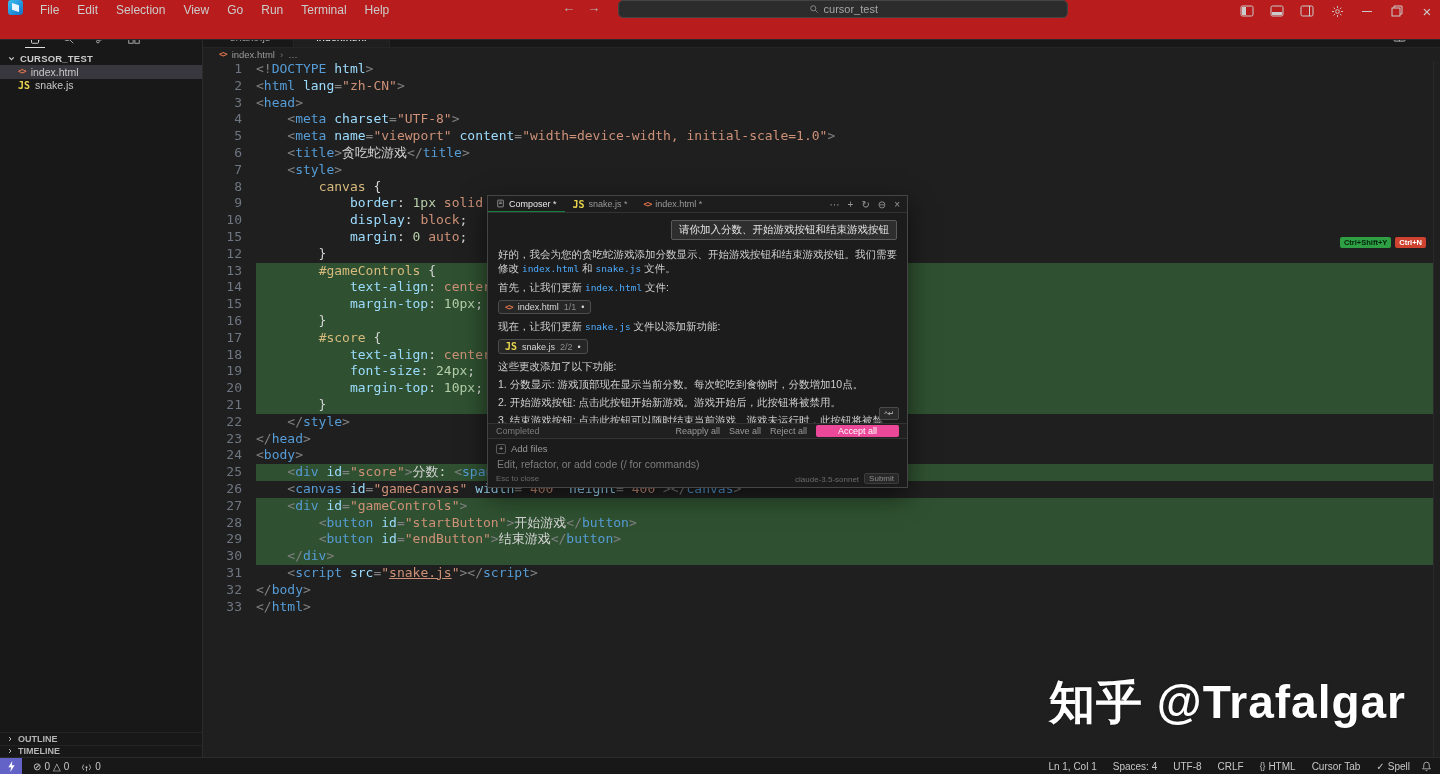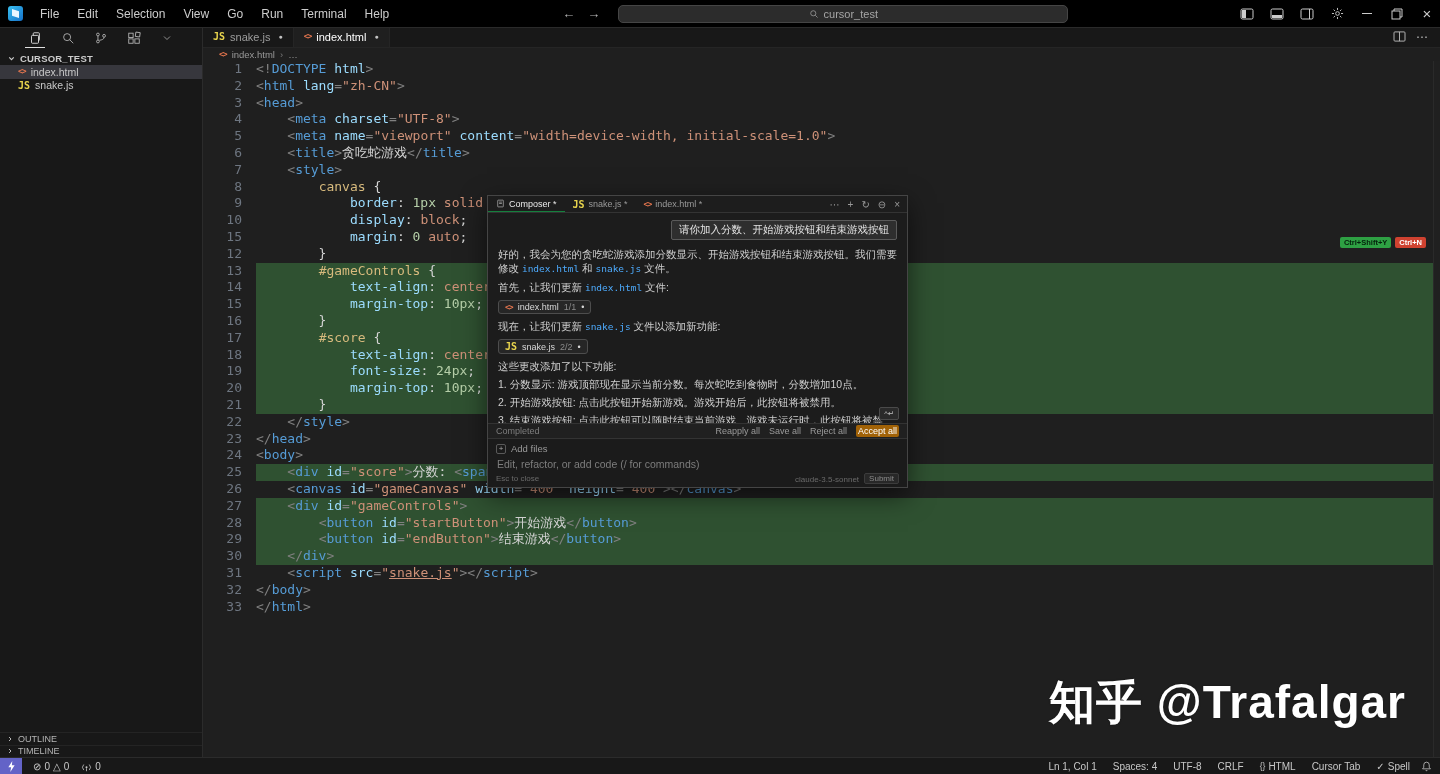--- a/index.html
+++ b/index.html
@@ -1,22 +1,22 @@
 <!DOCTYPE html>
 <html><head>
 <meta charset="utf-8">
 <style>
   * { box-sizing: border-box; margin: 0; padding: 0; }
   html,body { width:1440px; height:774px; overflow:hidden; background:#181818;
     font-family:"Liberation Sans", sans-serif; }
   .app { position:relative; width:1440px; height:774px; background:#181818; }
 
   
-  .titlebar { position:absolute; top:0; left:0; right:0; height:28px; background:#000000;
-    display:flex; align-items:center; border-bottom:1px solid #2a2a2a; z-index:6; }
+  .titlebar { position:absolute; top:0; left:0; right:0; height:40px; background:#b91c1c;
+    display:flex; align-items:flex-start; border-bottom:1px solid #2a2a2a; z-index:6; }
   .logo { width:15px; height:15px; margin:0 9px 0 8px; border-radius:3px;
     background:linear-gradient(135deg,#39c0f0,#1570c8); position:relative; }
   .logo::after{ content:""; position:absolute; left:4px; top:3px; width:7px; height:9px;
     background:#eaf6ff; clip-path:polygon(0 0,100% 25%,100% 100%,0 75%); }
   .menubar { display:flex; gap:2px; }
   .menu-item { color:#cccccc; font-size:12px; padding:3px 8px; border-radius:4px; cursor:default; }
   .nav-arrows { color:#b8b8b8; font-size:13px; display:flex; gap:12px; margin-left:165px; }
   .searchbox { margin-left:18px; width:450px; height:18px; background:#2c2c2c; border:1px solid #454545;
     border-radius:5px; display:flex; align-items:center; justify-content:center; gap:5px;
     color:#a6a6a6; font-size:11px; }
@@ -33,21 +33,21 @@
   .sicon.active { border-bottom:1px solid #e0e0e0; }
   .folder-row { height:13px; display:flex; align-items:center; gap:4px; padding-left:7px; margin-top:4px; }
   .folder-label { color:#cccccc; font-size:9.5px; font-weight:bold; letter-spacing:.2px; }
   .file-item { height:13.5px; display:flex; align-items:center; gap:5px; padding-left:18px;
     color:#c8c8c8; font-size:10.5px; }
   .file-item.selected { background:#37373d; }
   .ic-html { color:#e8774f; font-size:8px; font-weight:bold; letter-spacing:-1px; font-family:"DejaVu Sans Mono",monospace;}
   .ic-js { color:#e8d44d; font-size:10px; font-weight:bold; font-family:"DejaVu Sans Mono",monospace;}
   .side-bottom { position:absolute; bottom:0; left:0; right:0; }
   .side-sec { height:12.5px; display:flex; align-items:center; gap:4px; padding-left:6px;
-    border-top:1px solid #242424; color:#b5b5b5; font-size:9px; font-weight:normal; }
+    border-top:1px solid #242424; color:#b5b5b5; font-size:9px; font-weight:bold; }
 
   
   .editor { position:absolute; left:203px; top:26px; right:0; bottom:17px; background:#1f1f1f; }
   .tabbar { height:22px; background:#181818; display:flex; align-items:stretch; border-bottom:1px solid #252525; }
   .tab { display:flex; align-items:center; gap:5px; padding:0 10px; font-size:11px; color:#9d9d9d;
     border-right:1px solid #252525; background:#181818; }
   .tab.active { background:#1f1f1f; color:#ffffff; }
   .dot { font-size:7px; color:#c4c4c4; margin-left:3px; }
   .tab-actions { margin-left:auto; display:flex; align-items:center; gap:10px; padding-right:12px; color:#bdbdbd; }
   .breadcrumb { height:13px; display:flex; align-items:center; gap:5px; padding-left:16px;
@@ -89,21 +89,21 @@
   .cchip { width:fit-content; display:flex; align-items:center; gap:5px; margin:5px 0;
     border:1px solid #4d4d4d; background:#262626; border-radius:3px; padding:1px 6px;
     font-size:9px; color:#d8d8d8; }
   .cchip .cnt { color:#8a8a8a; }
   .scrollbtn { position:absolute; right:8px; bottom:3px; border:1px solid #4a4a4a; background:#2a2a2a;
     color:#c0c0c0; font-size:7.5px; padding:1px 4px; border-radius:2px; }
   .c-actionbar { flex:none; height:15px; background:#202020; border-top:1px solid #333;
     display:flex; align-items:center; padding:0 8px; font-size:9px; }
   .c-status { color:#7d7d7d; }
   .c-links { margin-left:auto; display:flex; align-items:center; gap:9px; color:#9b9b9b; }
-  .btn-accept { background:#a16207; color:#ffffff; padding:1px 2px; border-radius:2px; font-size:9px; }
+  .btn-accept { background:#ec4899; color:#ffffff; padding:1px 22px; border-radius:2px; font-size:9px; }
   .c-input { flex:none; background:#1b1b1b; border-top:1px solid #333; padding:4px 8px 3px 8px; }
   .addfiles { display:flex; align-items:center; gap:5px; color:#9a9a9a; font-size:9.5px; }
   .plusbox { width:10px; height:10px; border:1px solid #5a5a5a; border-radius:2px; color:#aaaaaa;
     font-size:8px; display:flex; align-items:center; justify-content:center; }
   .c-placeholder { color:#7d7d7d; font-size:10.5px; margin:4px 0 3px 1px; }
   .c-footer { display:flex; align-items:center; font-size:8px; color:#6a6a6a; }
   .c-footer .right { margin-left:auto; display:flex; align-items:flex-end; gap:5px; }
   .submit-chip { border:1px solid #3c3c3c; background:#282828; color:#8a8a8a; padding:0 4px;
     border-radius:2px; font-size:8px; }
 

